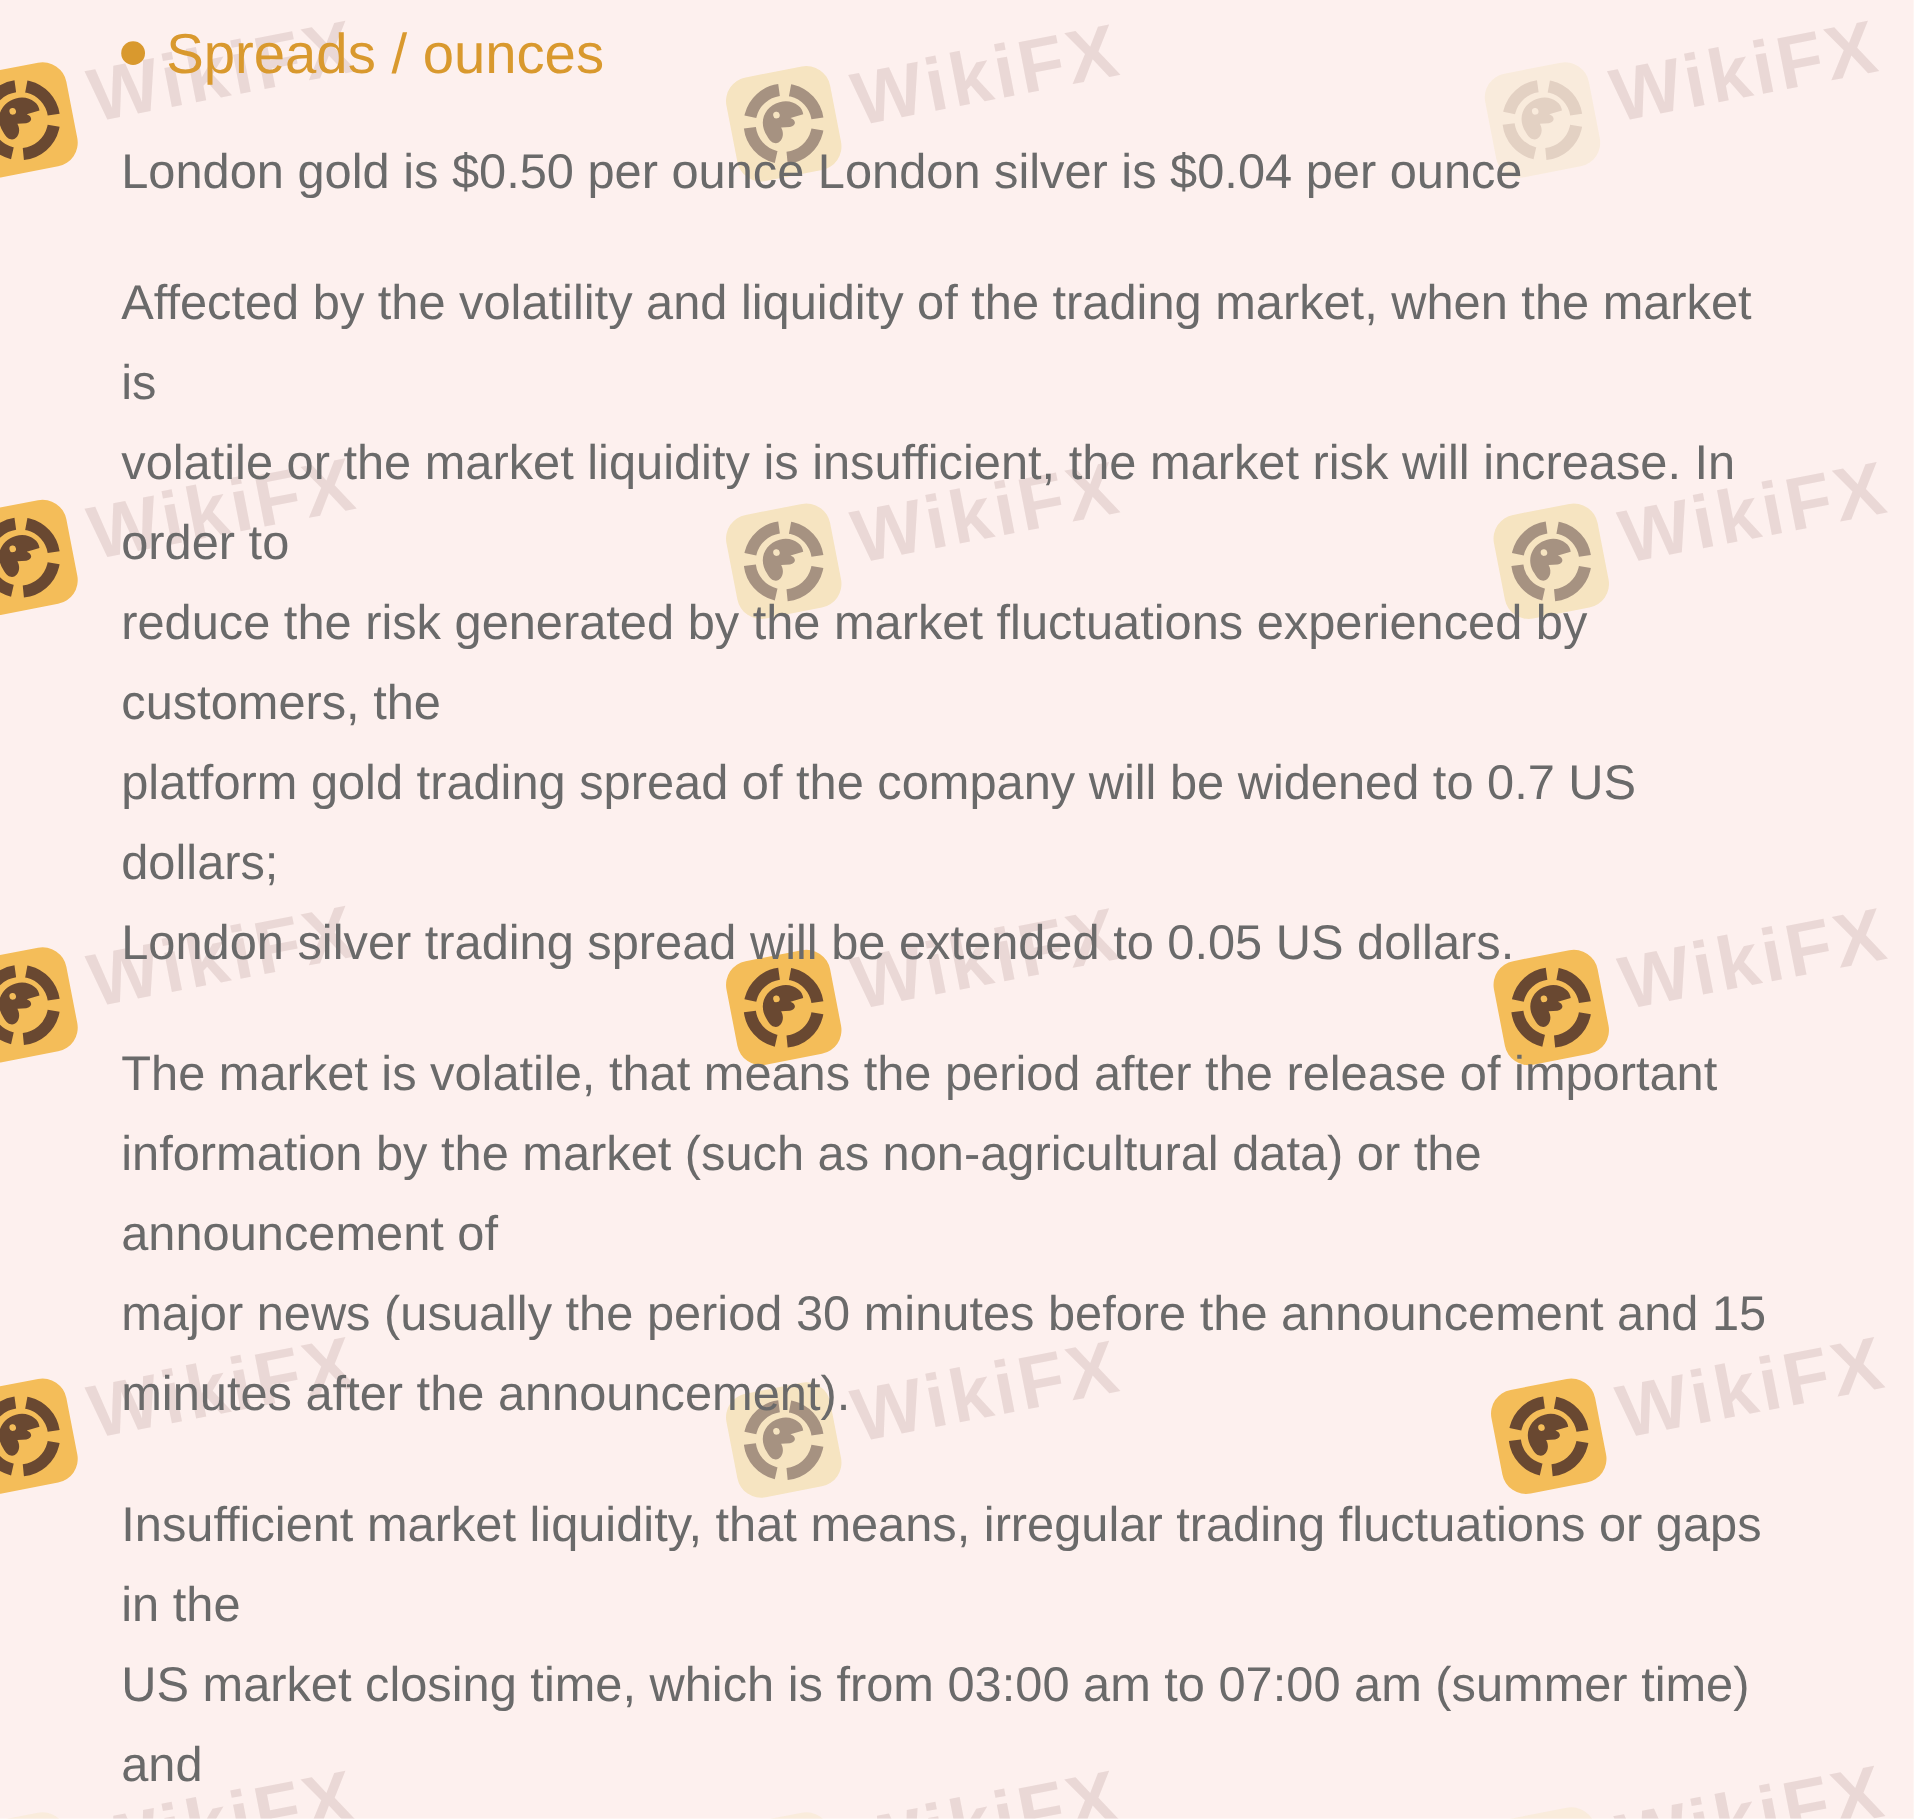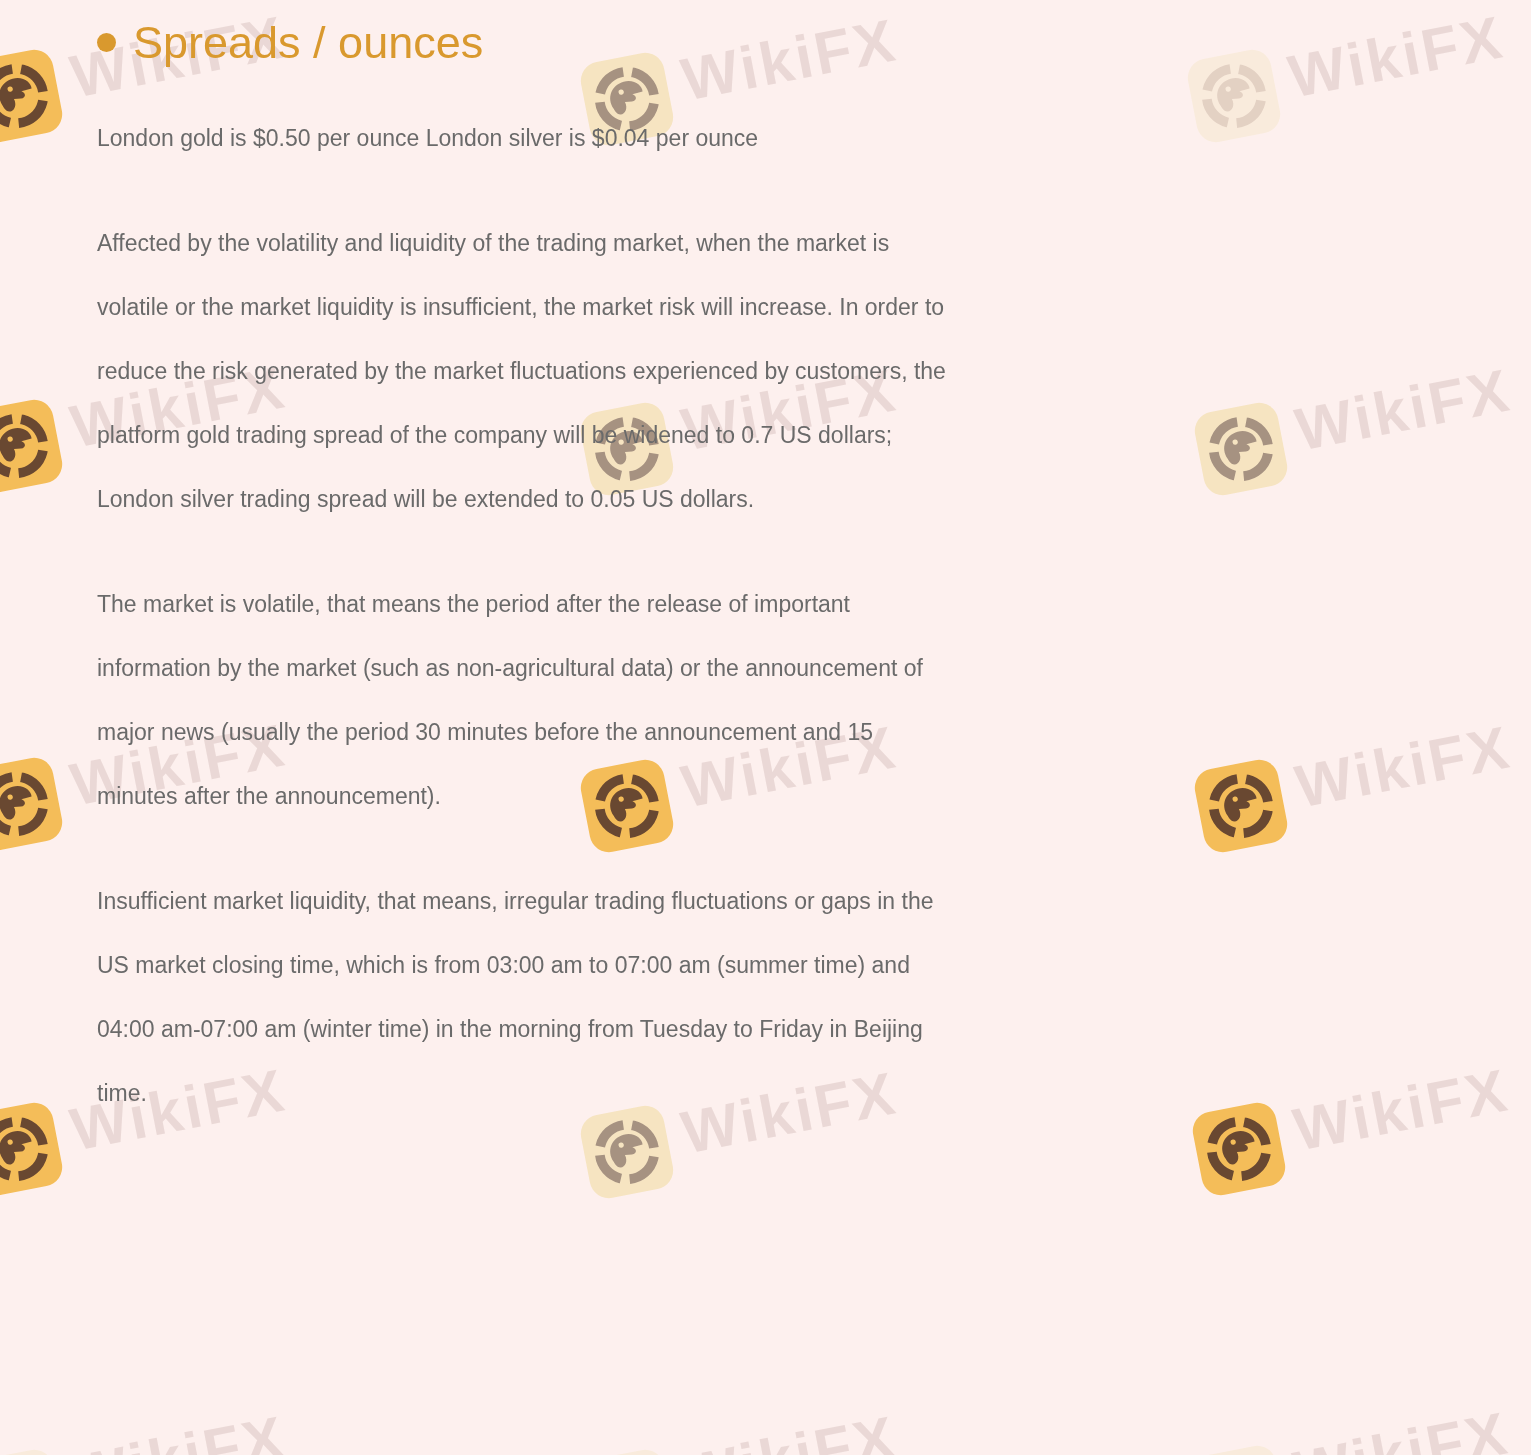--- a/index.html
+++ b/index.html
@@ -77,21 +77,21 @@
     display: inline-block;
     width: 19px;
     height: 19px;
     border-radius: 50%;
     background: var(--accent);
     margin-right: 17px;
     vertical-align: middle;
     transform: translateY(-4px);
   }
   .content p {
-    font-size: 23px;
+    font-size: 39px;
     line-height: 64px;
     margin: 0 0 41px 0;
     color: var(--body-text);
     white-space: pre-line;
   }
   .section-heading.second { margin-top: 55px; margin-bottom: 40px; }
 </style>
 </head>
 <body>
 

